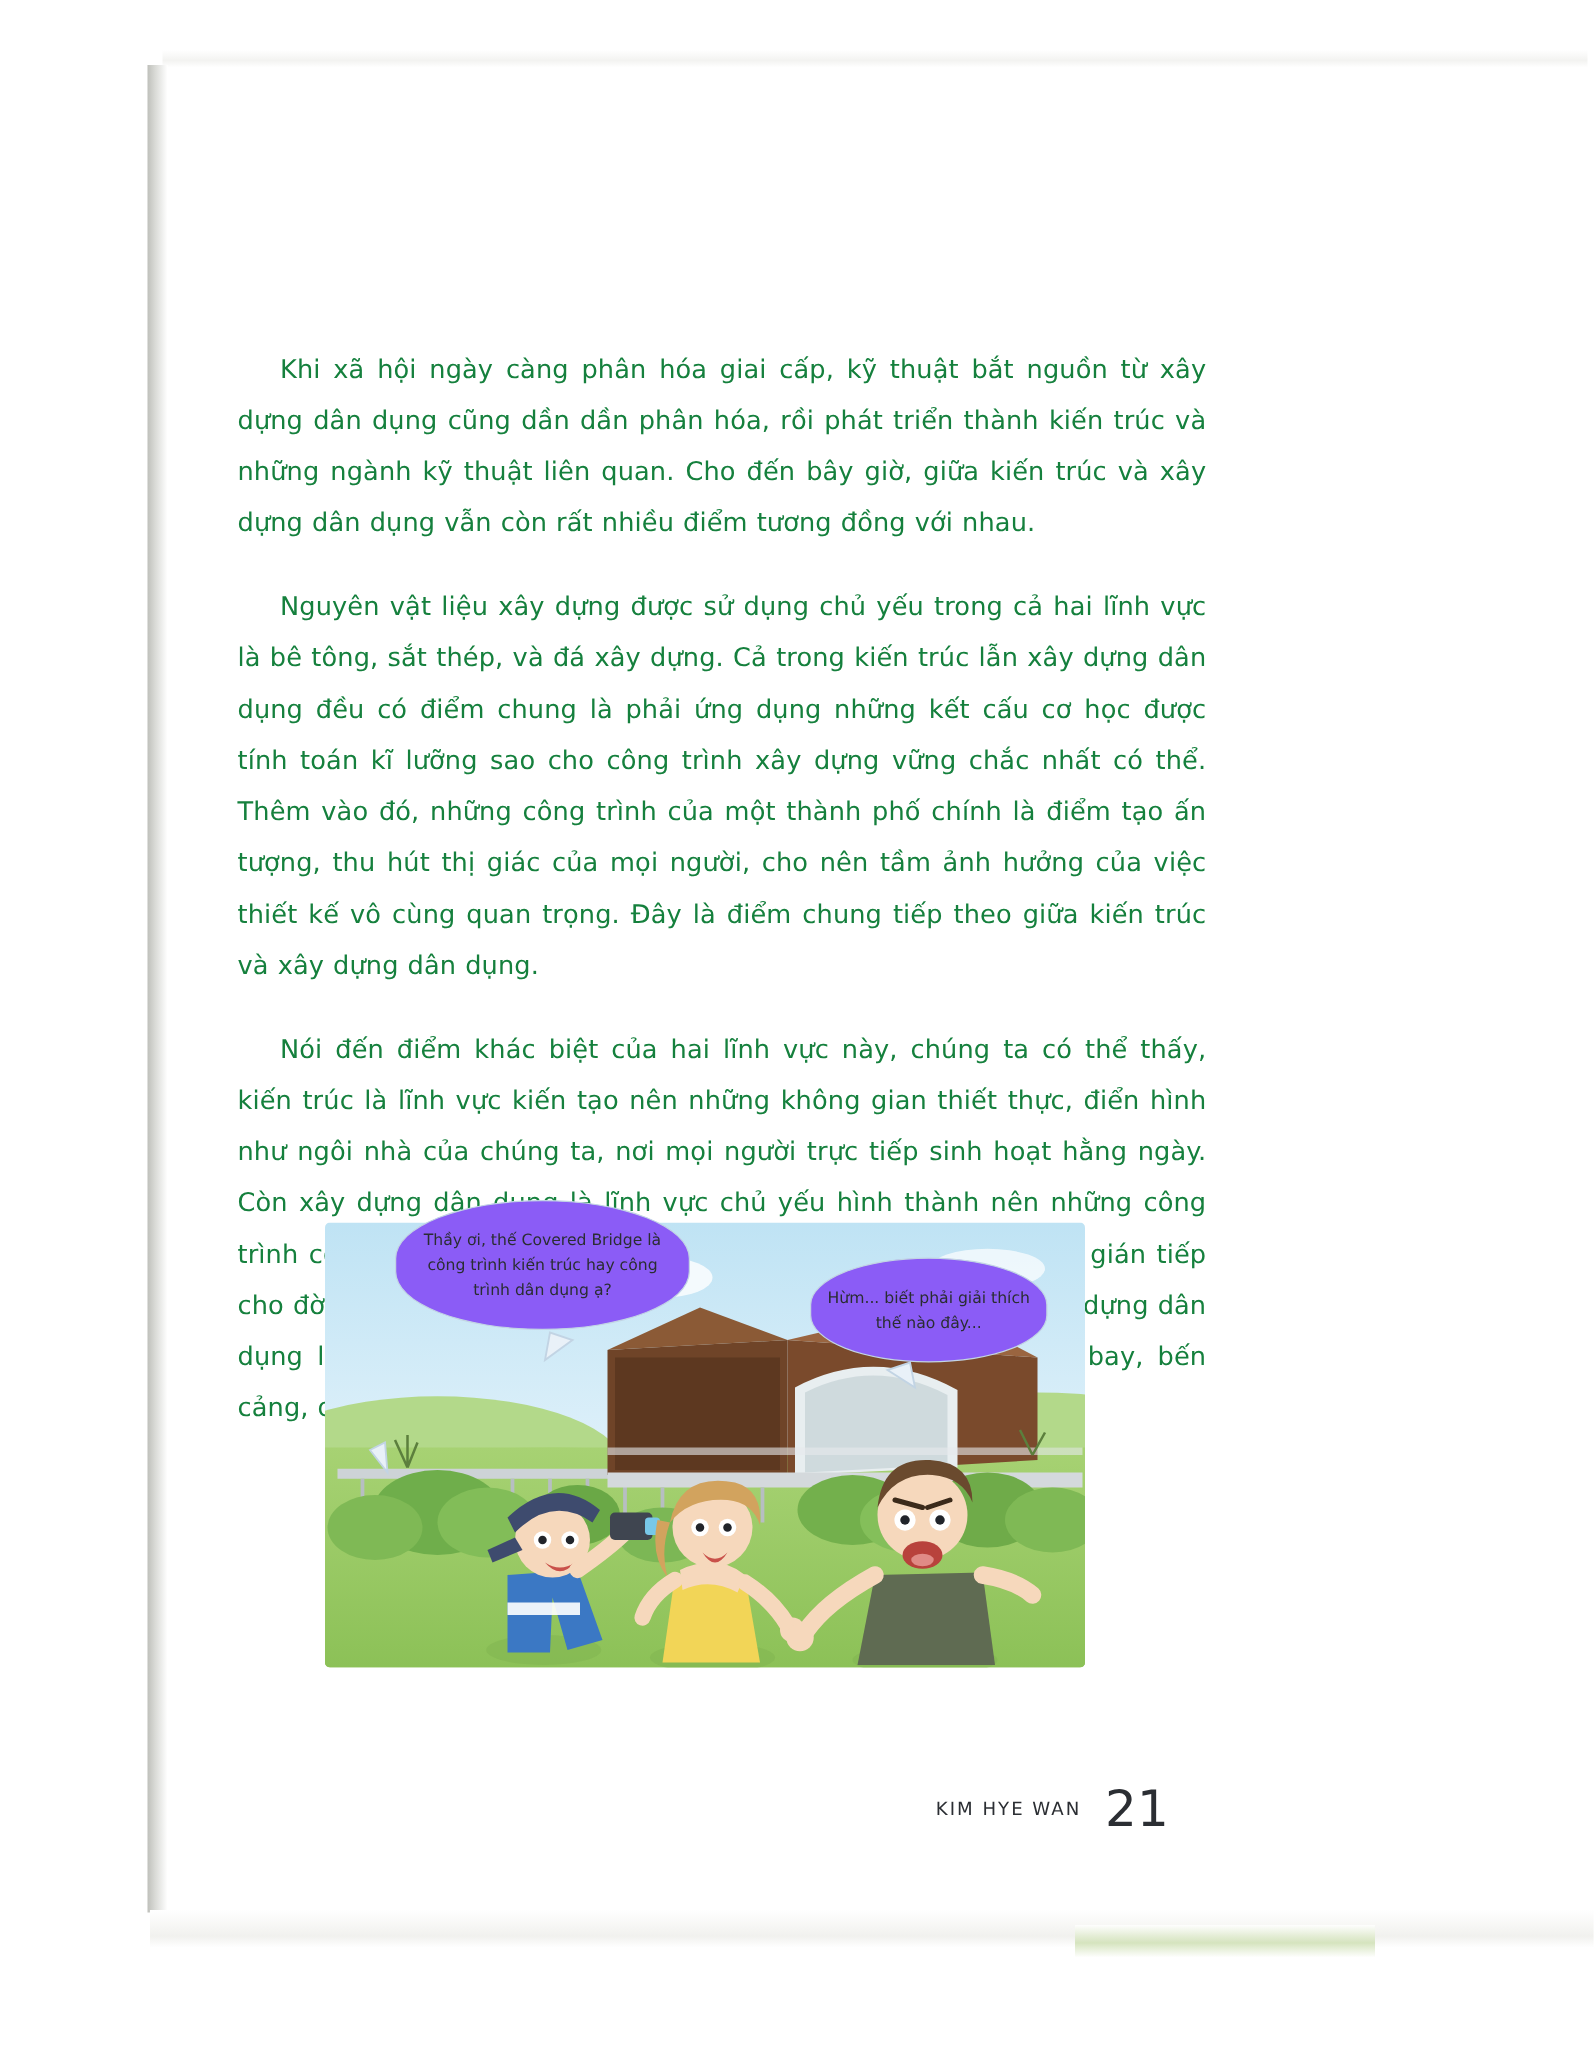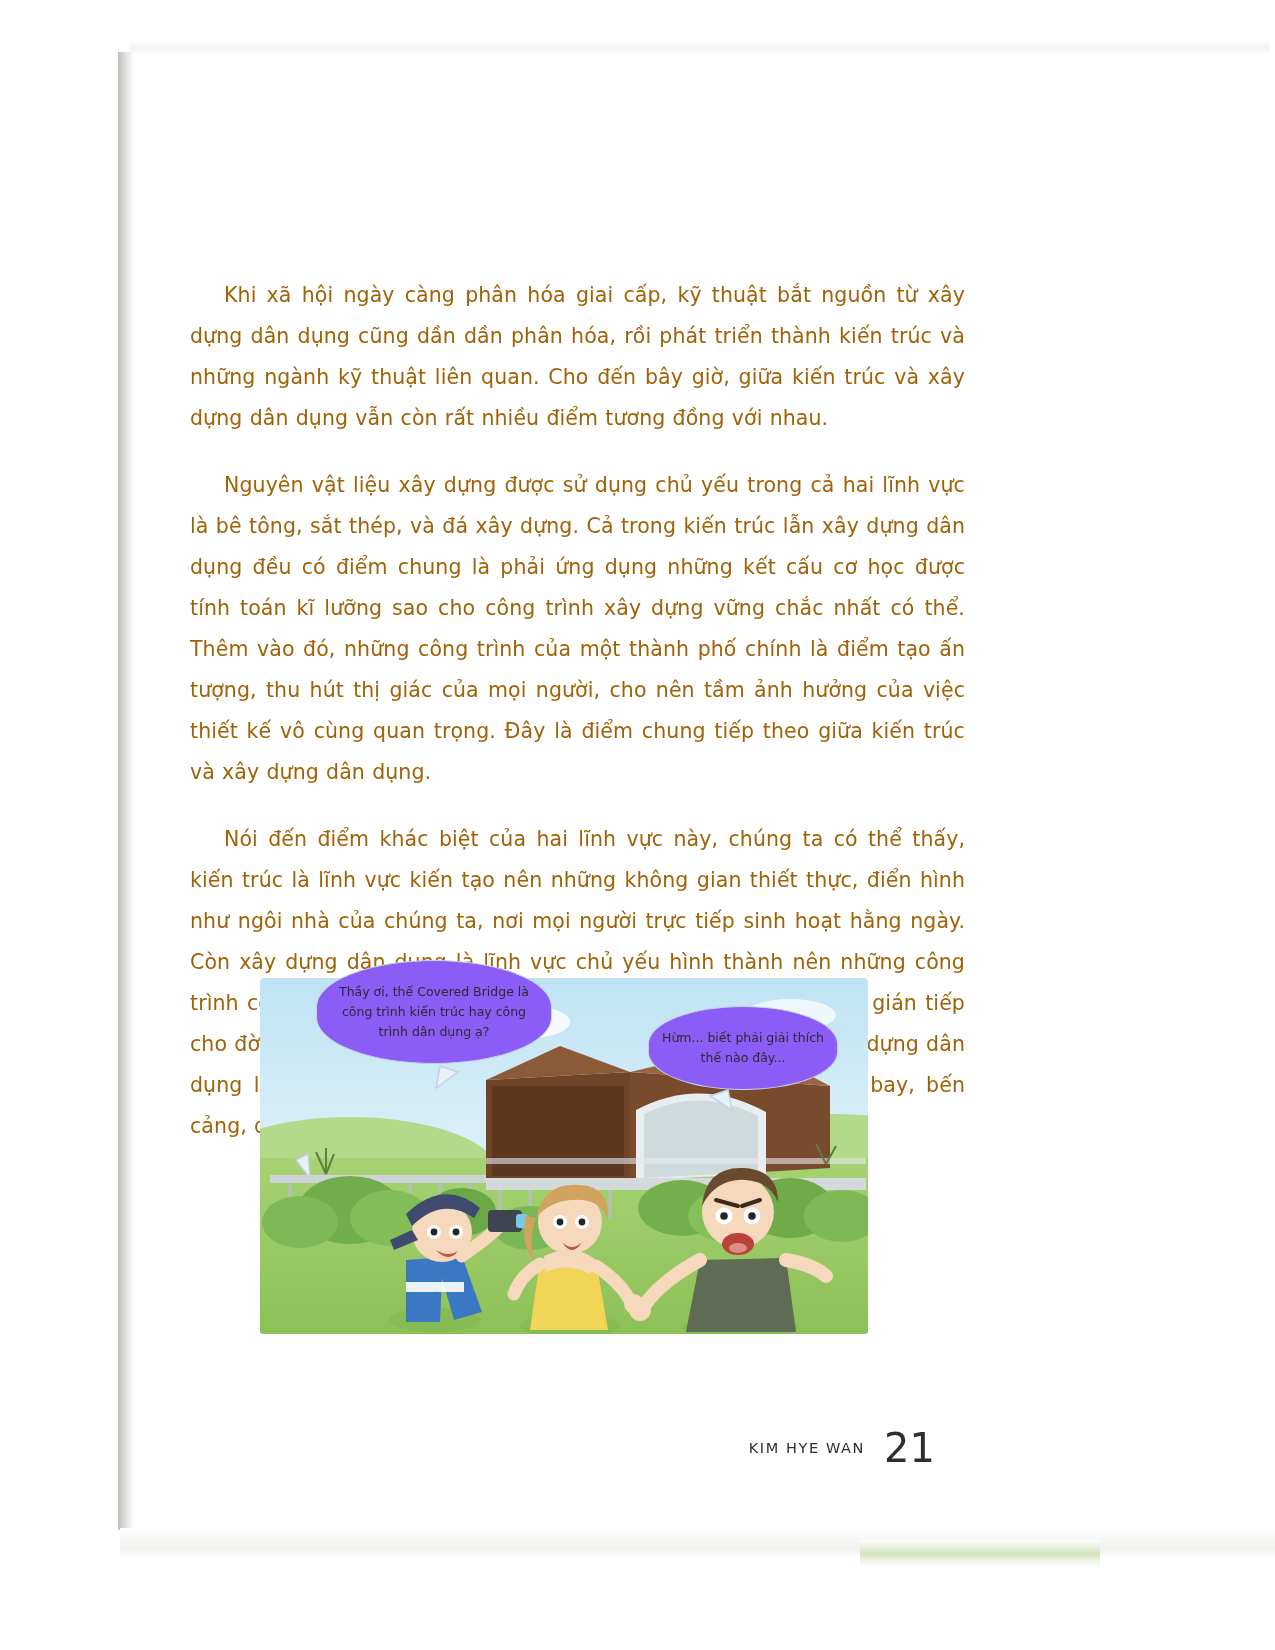--- a/index.html
+++ b/index.html
@@ -71,21 +71,21 @@
   .text-column {
     position: absolute;
     left: 190px;
     top: 275px;
     width: 775px;
   }
   .para {
     font-family: "DejaVu Sans", sans-serif;
     font-size: 20.5px;
     line-height: 41px;
-    color: #a16207;
+    color: #15803d;
     text-align: justify;
     text-indent: 34px;
     margin: 0 0 26px 0;
     letter-spacing: .1px;
     word-spacing: .6px;
   }
 
   
   .illustration {
     position: absolute;

